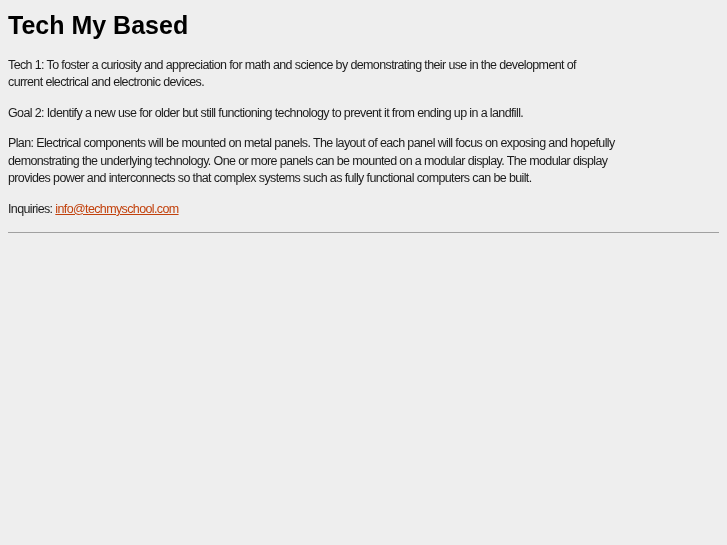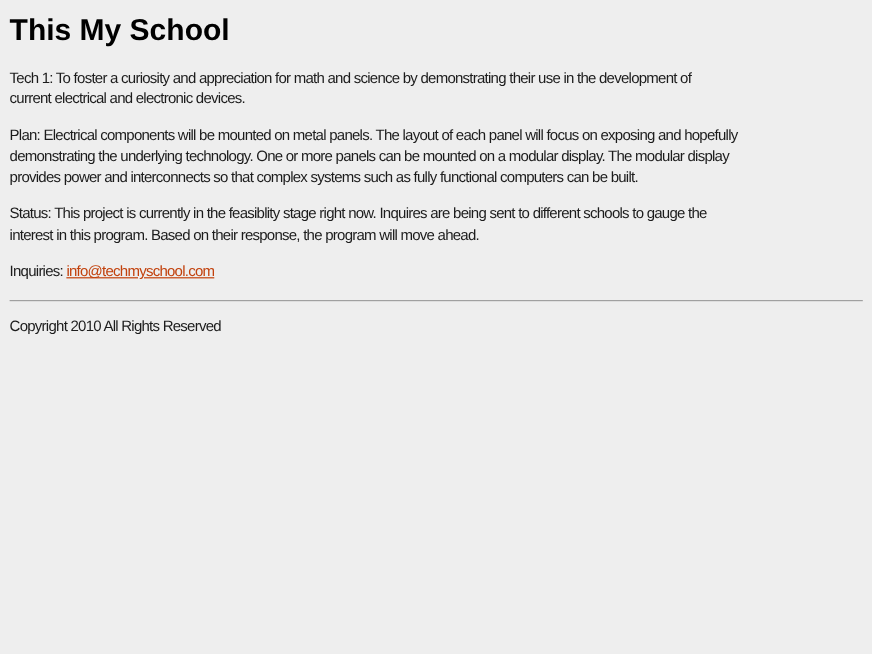--- a/index.html
+++ b/index.html
@@ -46,32 +46,30 @@
     border-top: 1px solid #a0a0a0;
     height: 0;
     margin: 14px 0 9px 0;
   }
 </style>
 </head>
 <body>
 
 <div class="page">
 
-  <h1 class="site-title">This My School</h1>
+  <h1 class="site-title">Tech My Based</h1>
 
   <p class="para first">Tech 1: To foster a curiosity and appreciation for math and science by demonstrating their use in the development of
 current electrical and electronic devices.</p>
 
+  <p class="para">Goal 2: Identify a new use for older but still functioning technology to prevent it from ending up in a landfill.</p>
 
   <p class="para">Plan: Electrical components will be mounted on metal panels. The layout of each panel will focus on exposing and hopefully
 demonstrating the underlying technology. One or more panels can be mounted on a modular display. The modular display
 provides power and interconnects so that complex systems such as fully functional computers can be built.</p>
 
-  <p class="para">Status: This project is currently in the feasiblity stage right now. Inquires are being sent to different schools to gauge the
-interest in this program. Based on their response, the program will move ahead.</p>
 
   <p class="para"><span>Inquiries: </span><a class="email-link" href="#">info@techmyschool.com</a></p>
 
   <hr class="footer-divider">
 
-  <p class="para">Copyright 2010 All Rights Reserved</p>
 
 </div>
 
 </body></html>

